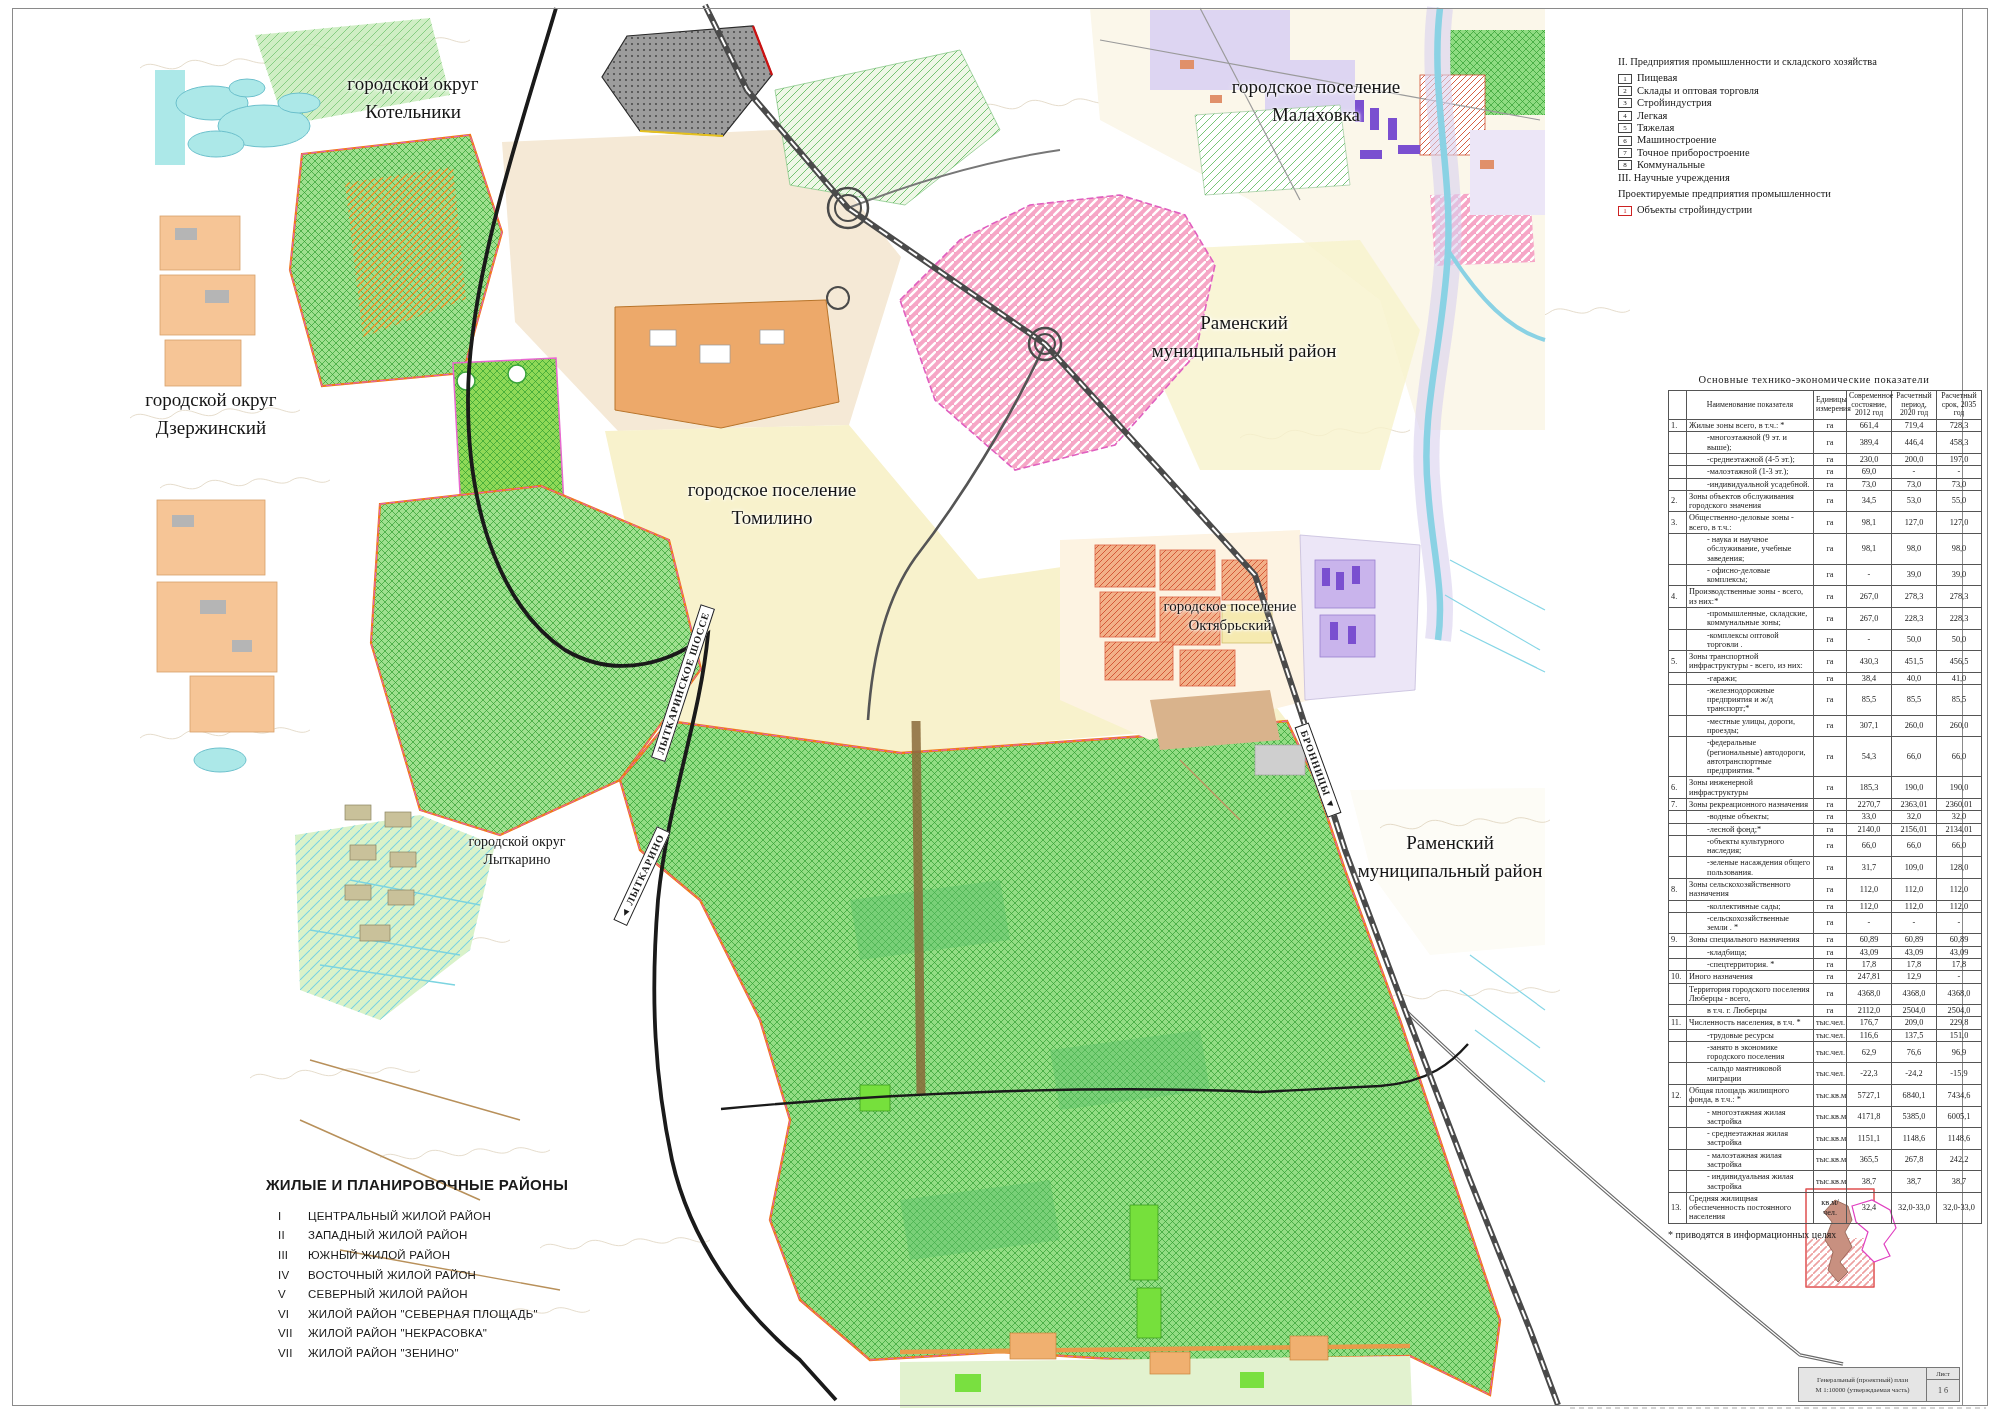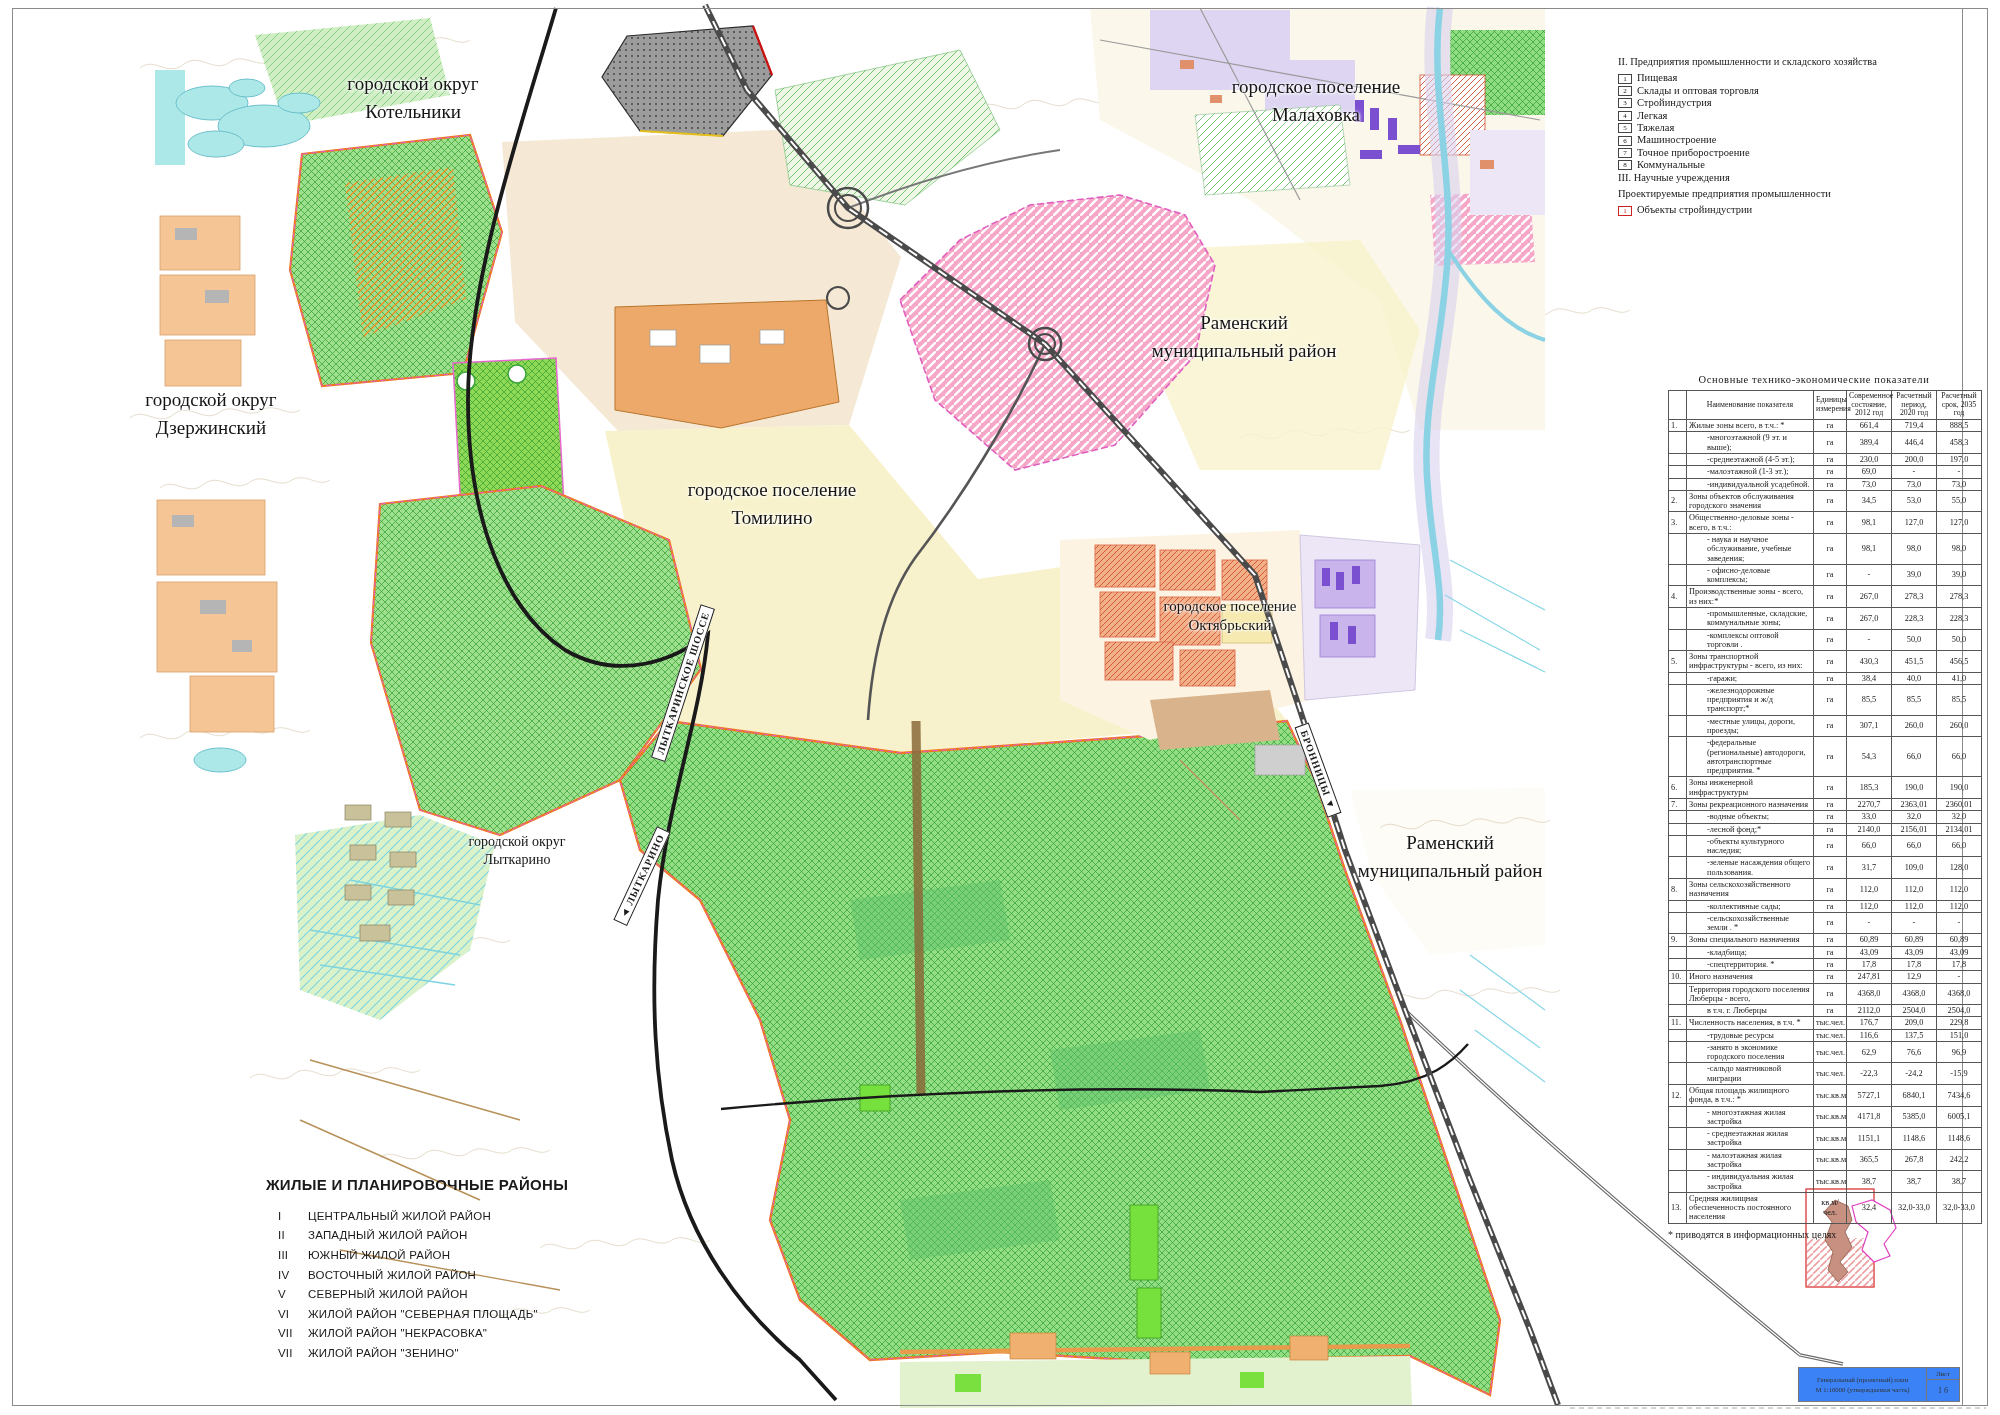--- a/index.html
+++ b/index.html
@@ -37,21 +37,21 @@
   td.c-v{width:40px;text-align:center;}
   #tfoot-note{font-size:10px;margin-top:5px;}
   
   #districts{position:absolute;left:266px;top:1176px;width:380px;font-family:"Liberation Sans",sans-serif;}
   #districts .d-title{font-size:15px;font-weight:bold;letter-spacing:.3px;}
   #districts .d-items{margin-top:13px;}
   .d-row{height:19.6px;display:flex;align-items:center;font-size:11.5px;letter-spacing:.2px;}
   .d-num{display:inline-block;width:30px;padding-left:12px;flex:0 0 auto;}
   
   #title-block{position:absolute;left:1798px;top:1367px;width:160px;height:33px;border:1px solid #777;
-               display:flex;font-size:6.8px;color:#333;background:#3b82f6;}
+               display:flex;font-size:6.8px;color:#333;background:#e5e5e5;}
   #tb-main{flex:1;display:flex;flex-direction:column;align-items:center;justify-content:center;
            text-align:center;line-height:1.35;border-right:1px solid #777;}
   #tb-right{width:32px;display:flex;flex-direction:column;}
   #tb-sheet-label{height:11px;border-bottom:1px solid #777;text-align:center;line-height:11px;font-size:6.5px;}
   #tb-sheet-num{flex:1;text-align:center;display:flex;align-items:center;justify-content:center;font-size:8px;}
 </style>
 </head>
 <body>
 
 <div id="sheet">
@@ -456,21 +456,21 @@
         <th style="width:40px">Расчетный срок, 2035 год</th>
       </tr>
     </thead>
     <tbody>
           <tr>
             <td class="c-n">1.</td>
             <td class="c-name">Жилые зоны всего, в т.ч.: *</td>
             <td class="c-u">га</td>
             <td class="c-v">661,4</td>
             <td class="c-v">719,4</td>
-            <td class="c-v">888,5</td>
+            <td class="c-v">728,3</td>
           </tr>
           <tr>
             <td class="c-n"></td>
             <td class="c-name sub">-многоэтажной (9 эт. и выше);</td>
             <td class="c-u">га</td>
             <td class="c-v">389,4</td>
             <td class="c-v">446,4</td>
             <td class="c-v">458,3</td>
           </tr>
           <tr>

